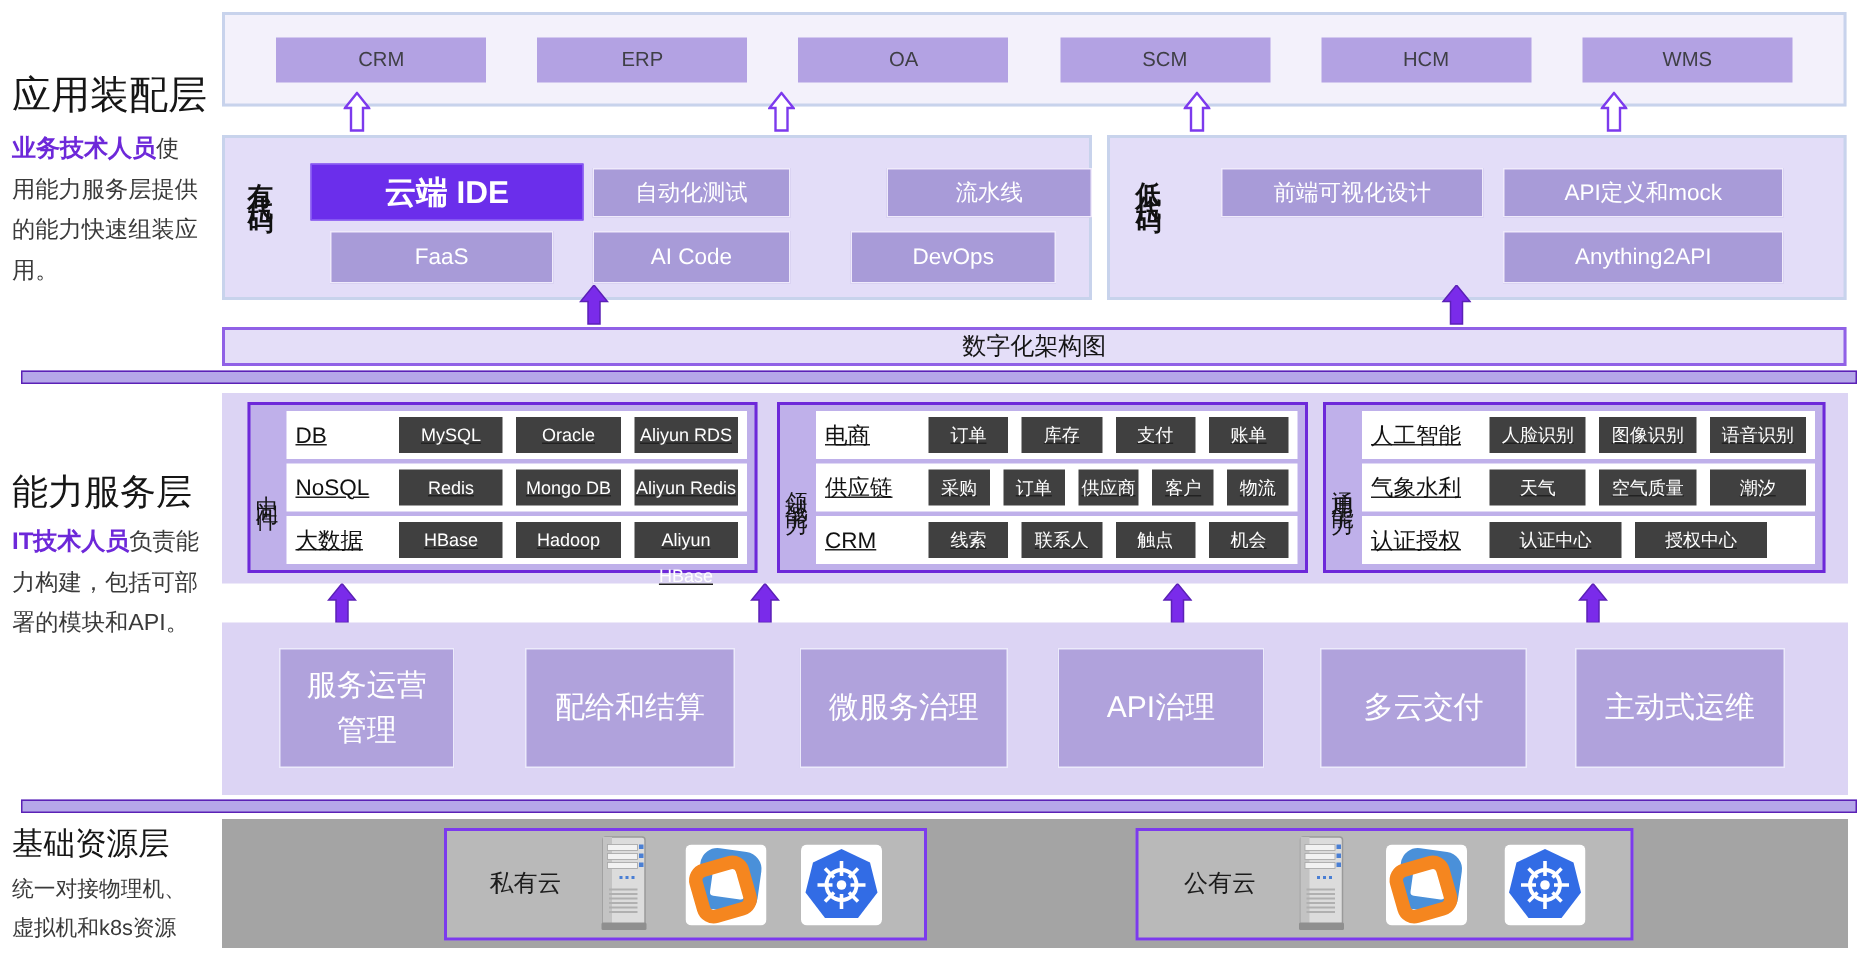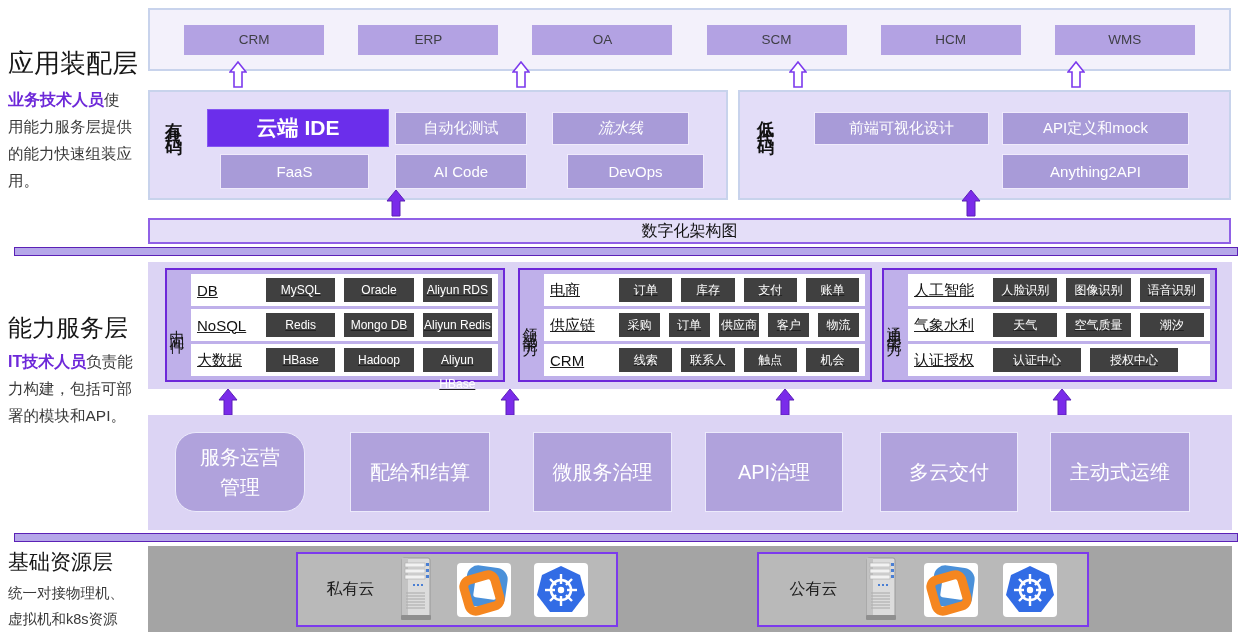--- a/index.html
+++ b/index.html
@@ -88,21 +88,21 @@
     <path d="M9 1 L17 11 H13 V26 H5 V11 H1 Z" fill="#ffffff" stroke="#7c3aed" stroke-width="1.6"></path>
   </svg>
 <svg class="arrow" style="left:1067px;top:61px;" width="18" height="27">
     <path d="M9 1 L17 11 H13 V26 H5 V11 H1 Z" fill="#ffffff" stroke="#7c3aed" stroke-width="1.6"></path>
   </svg>
 
 <div class="abs code-box" style="left:148px;width:580px;">
   <div class="vlabel" style="left:12px;top:16px;">有代码</div>
   <div class="chip chip-primary" style="left:57px;top:17px;width:180px;height:36px;">云端 IDE</div>
   <div class="chip" style="left:245px;top:20px;width:130px;height:31px;">自动化测试</div>
-  <div class="chip" style="left:402px;top:20px;width:135px;height:31px;font-style:italic;">流水线</div>
+  <div class="chip" style="left:441px;top:20px;width:135px;height:31px;">流水线</div>
   <div class="chip" style="left:70px;top:62px;width:147px;height:33px;">FaaS</div>
   <div class="chip" style="left:245px;top:62px;width:130px;height:33px;">AI Code</div>
   <div class="chip" style="left:417px;top:62px;width:135px;height:33px;">DevOps</div>
 </div>
 
 <div class="abs code-box" style="left:738px;width:493px;">
   <div class="vlabel" style="left:14px;top:16px;">低代码</div>
   <div class="chip" style="left:74px;top:20px;width:173px;height:31px;">前端可视化设计</div>
   <div class="chip" style="left:262px;top:20px;width:185px;height:31px;">API定义和mock</div>
   <div class="chip" style="left:262px;top:62px;width:185px;height:33px;">Anything2API</div>
@@ -202,21 +202,21 @@
     <path d="M10 0 L19 11 H14 V26 H6 V11 H1 Z" fill="#7a2bea" stroke="#5b21b6" stroke-width="1"></path>
   </svg>
 <svg class="arrow" style="left:775px;top:389px;" width="20" height="27">
     <path d="M10 0 L19 11 H14 V26 H6 V11 H1 Z" fill="#7a2bea" stroke="#5b21b6" stroke-width="1"></path>
   </svg>
 <svg class="arrow" style="left:1052px;top:389px;" width="20" height="27">
     <path d="M10 0 L19 11 H14 V26 H6 V11 H1 Z" fill="#7a2bea" stroke="#5b21b6" stroke-width="1"></path>
   </svg>
 
 <div class="abs svc-band"></div>
-<div class="abs svc-box" style="left:175px;width:130px;border-radius:21px;">服务运营
+<div class="abs svc-box" style="left:186px;width:117px;">服务运营
 管理</div>
 <div class="abs svc-box" style="left:350px;width:140px;">配给和结算</div>
 <div class="abs svc-box" style="left:533px;width:139px;">微服务治理</div>
 <div class="abs svc-box" style="left:705px;width:138px;">API治理</div>
 <div class="abs svc-box" style="left:880px;width:138px;">多云交付</div>
 <div class="abs svc-box" style="left:1050px;width:140px;">主动式运维</div>
 
 <div class="abs divider" style="top:533px;"></div>
 
 <div class="abs infra-band"></div>

